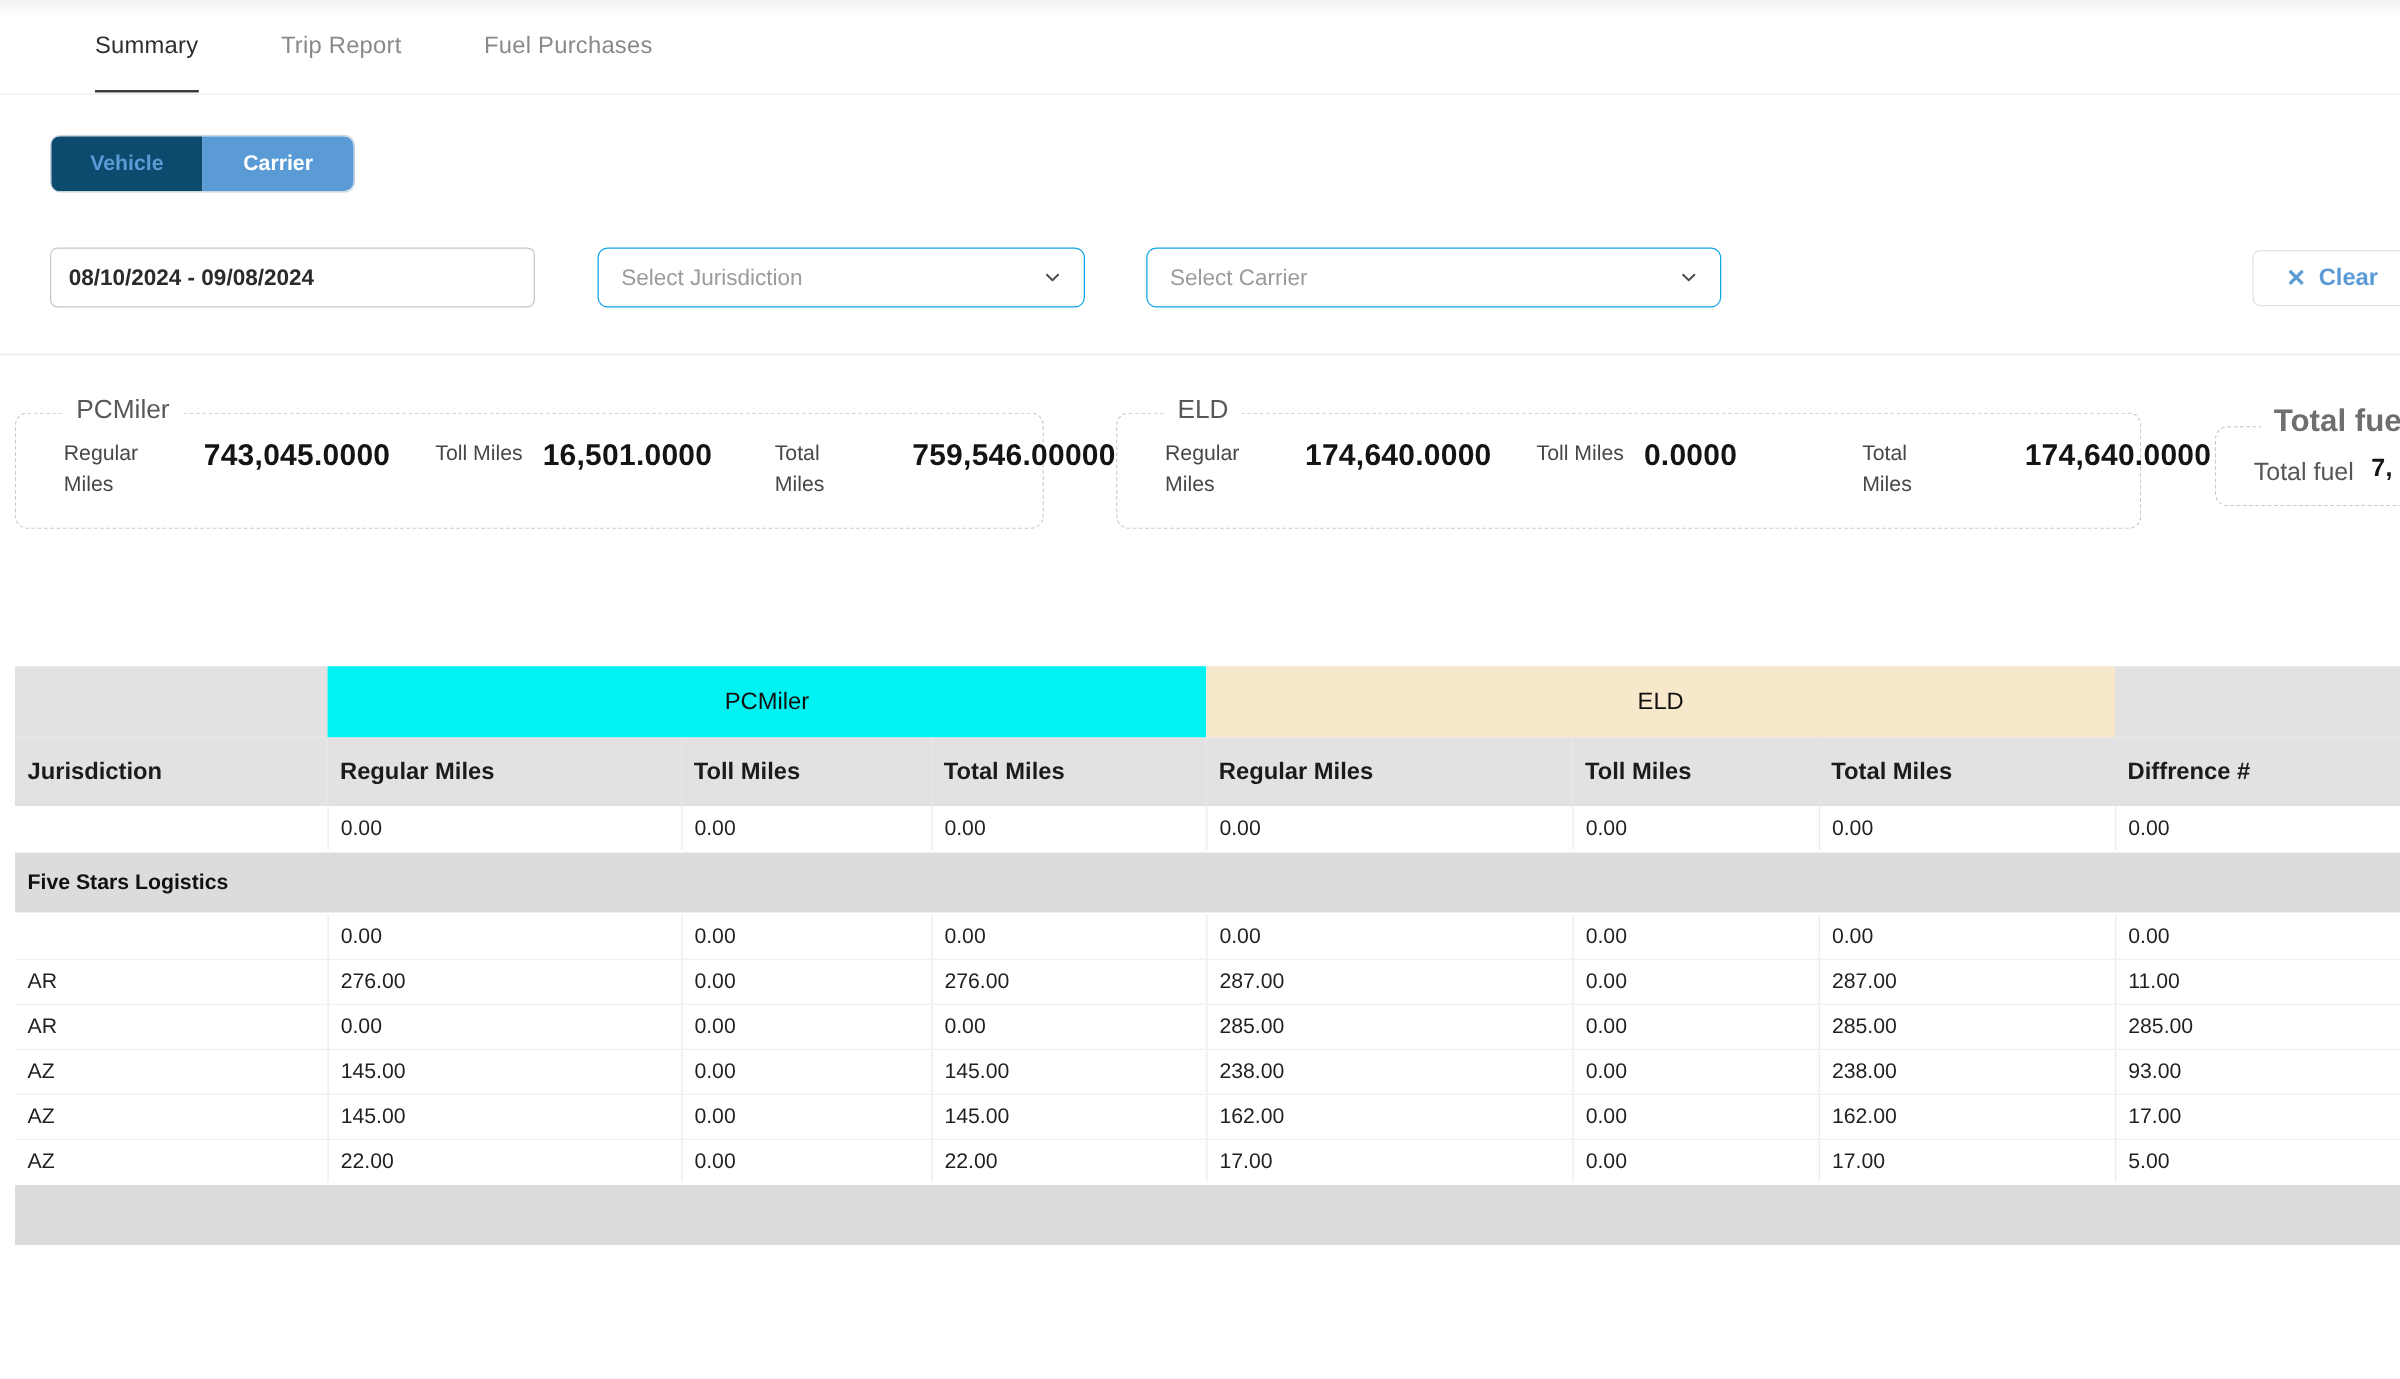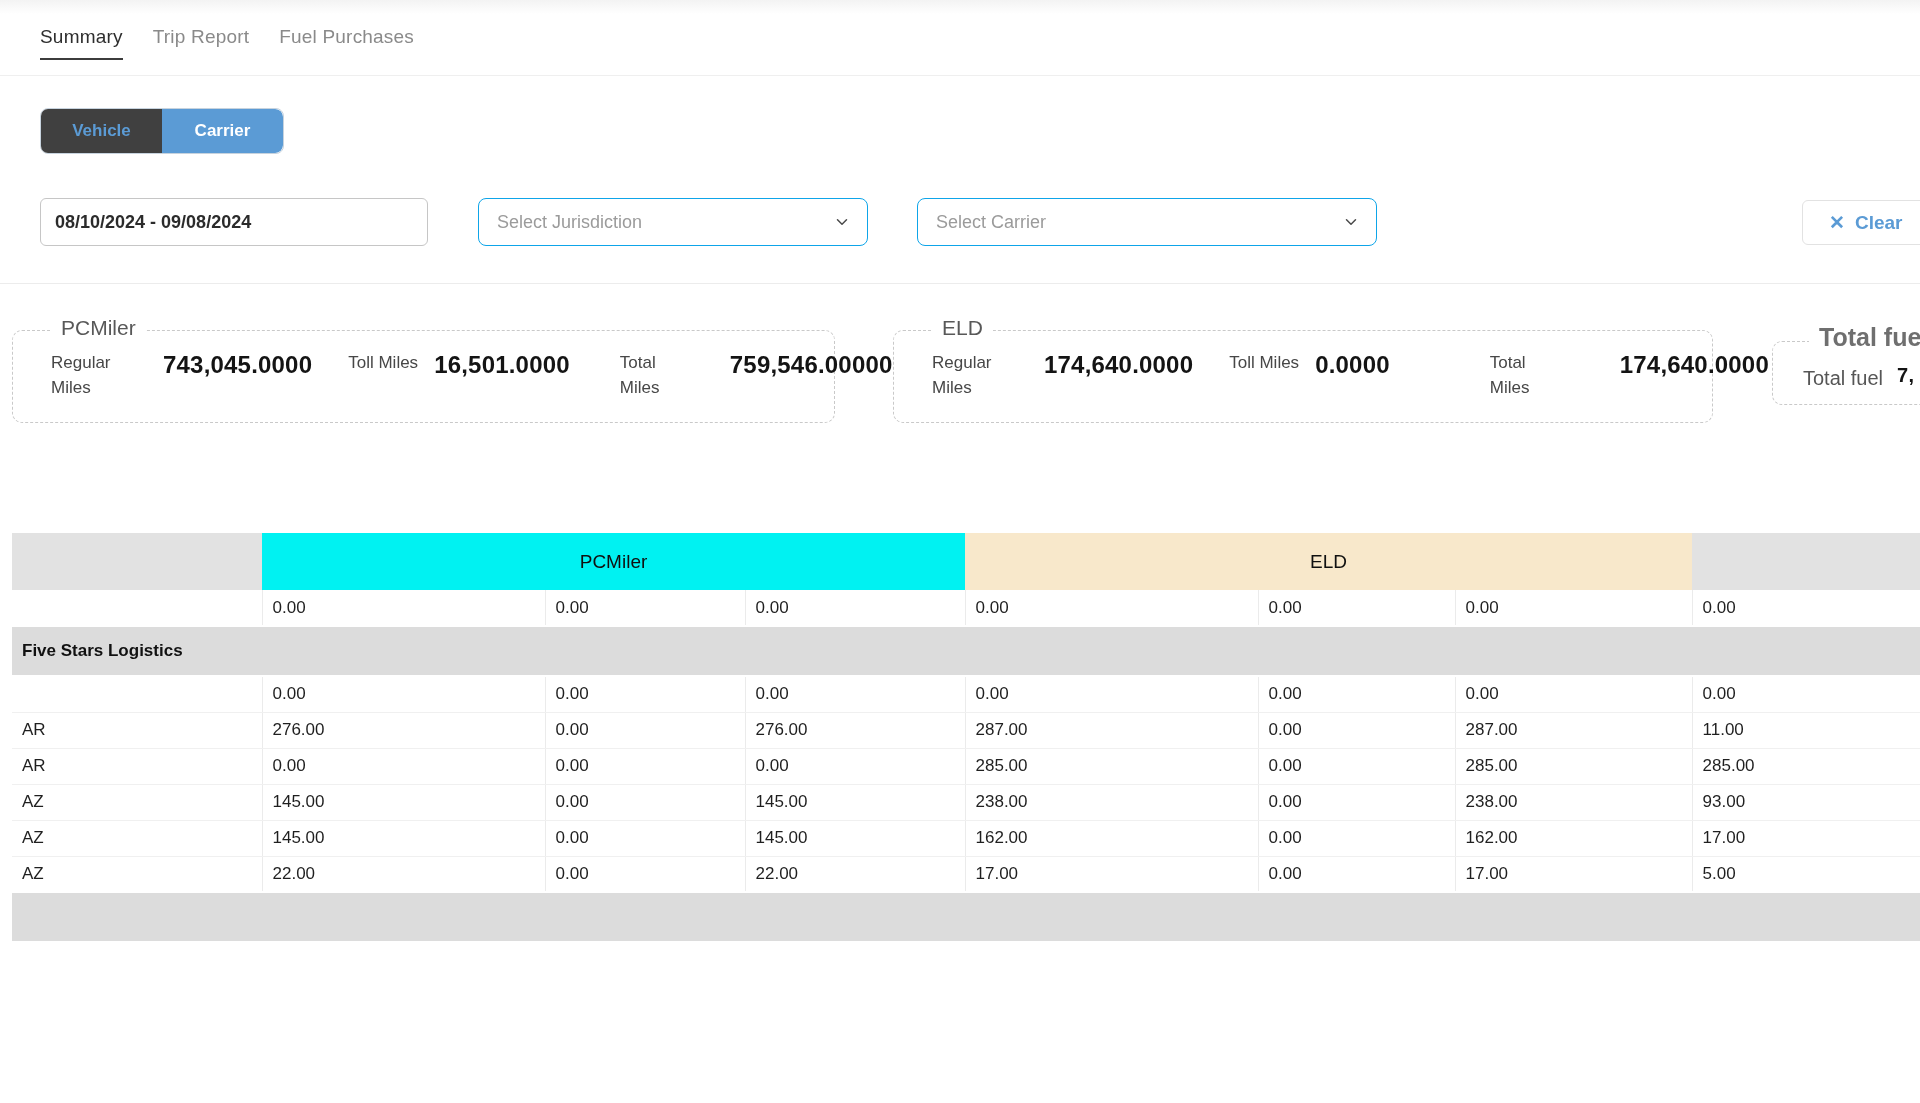--- a/index.html
+++ b/index.html
@@ -7,29 +7,29 @@
     font-family:"Liberation Sans", sans-serif; color:#222; }
   .abs { position:absolute; }
 
   
   .top-strip { left:0; top:0; width:1920px; height:14px;
     background:linear-gradient(#f3f3f3,#ffffff); }
 
   
   .tabbar { left:0; top:16px; width:1920px; height:60px; border-bottom:1px solid #efefef; }
   .tabs { position:absolute; left:40px; top:10px; display:flex; gap:30px; }
-  .tab { font-size:19px; color:#8a8a8a; padding-bottom:10px; cursor:pointer; letter-spacing:.2px; }
+  .tab { font-size:19px; color:#8a8a8a; padding-bottom:24px; cursor:pointer; letter-spacing:.2px;margin-left:36px; }
   .tab.active { color:#2e2e2e; border-bottom:2px solid #3c3c3c; }
 
   
   .toggle { left:40px; top:108px; height:46px; display:flex; border:1px solid #c7d3de;
     border-radius:8px; overflow:hidden; background:#fff; }
   .toggle-btn { width:121px; height:100%; display:flex; align-items:center; justify-content:center;
     font-size:17px; font-weight:700; cursor:pointer; }
-  .toggle-btn.vehicle { color:#5b9bd5; background:#404040; }
+  .toggle-btn.vehicle { color:#5b9bd5; background:#0c4a6e; }
   .toggle-btn.carrier { color:#fff; background:#5b9bd5; border-radius:0 8px 8px 0; }
 
   
   .date-input { left:40px; top:198px; width:388px; height:48px; border:1px solid #c6c6c6;
     border-radius:6px; display:flex; align-items:center; padding-left:14px;
     font-size:18px; font-weight:700; color:#2b2b2b; background:#fff; }
   .select { top:198px; height:48px; border:1px solid #0ea5e9; border-radius:8px; background:#fff;
     display:flex; align-items:center; justify-content:space-between; padding:0 16px 0 18px;
     font-size:18px; color:#9b9b9b; cursor:pointer; }
   .select.jurisdiction { left:478px; width:390px; }
@@ -186,20 +186,30 @@
         <col style="width:237px">
         <col>
     </colgroup>
     <tbody>
       <tr class="band-row">
         <td></td>
         <td class="band-pcmiler" colspan="3">PCMiler</td>
         <td class="band-eld" colspan="3">ELD</td>
         <td></td>
       </tr>
+      <tr class="colhead-row">
+        <th>Jurisdiction</th>
+        <th>Regular Miles</th>
+        <th>Toll Miles</th>
+        <th>Total Miles</th>
+        <th>Regular Miles</th>
+        <th>Toll Miles</th>
+        <th>Total Miles</th>
+        <th>Diffrence #</th>
+      </tr>
     </tbody>
     <tbody>
         <tr class="data-row">
           <td></td>
           <td>0.00</td>
           <td>0.00</td>
           <td>0.00</td>
           <td>0.00</td>
           <td>0.00</td>
           <td>0.00</td>

